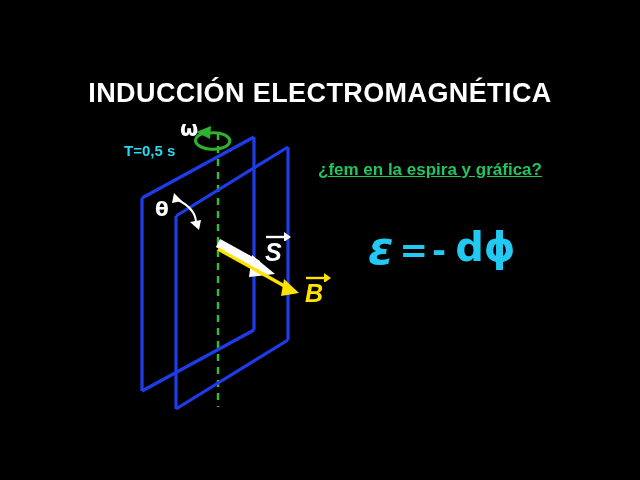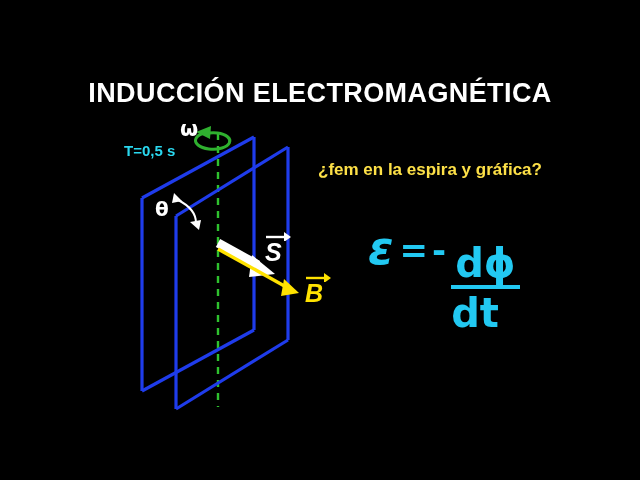--- a/index.html
+++ b/index.html
@@ -33,25 +33,26 @@
     font-size: 27px;
     letter-spacing: 0.4px;
     white-space: nowrap;
   }
 
   
   #question {
     position: absolute;
     left: 318px;
     top: 160px;
-    color: #fde047;
+    color: #22c55e;
     font-family: "Liberation Sans", sans-serif;
     font-weight: bold;
     font-size: 17px;
     white-space: nowrap;
+    text-decoration: underline;
   }
 
   
   #diagram {
     position: absolute;
     left: 0;
     top: 0;
   }
 
   
@@ -129,23 +130,22 @@
     line-height: 48px;
     padding-right: 4px;
   }
   #formula .minus {
     font-size: 34px;
     line-height: 48px;
     padding-right: 5px;
   }
   #formula .frac {
     display: flex;
-    flex-direction: column;
-    align-items: flex-start;
-    margin-top: 16px;
+    flex-direction: row;
+    align-items: flex-end;
   }
   #formula .num {
     font-size: 40px;
     line-height: 42px;
     padding: 0 4px;
   }
   #formula .rule {
     width: 100%;
     height: 4px;
     background: #22c9f2;
@@ -241,17 +241,16 @@
     <span>B</span>
   </div>
 
   <div id="formula">
     <span class="eps">ε</span>
     <span class="eq">=</span>
     <span class="minus">-</span>
     <span class="frac">
       <span class="num">dϕ</span>
       <span class="rule"></span>
-      <span class="den">dt</span>
     </span>
   </div>
 
 </div>
 
 </body></html>

